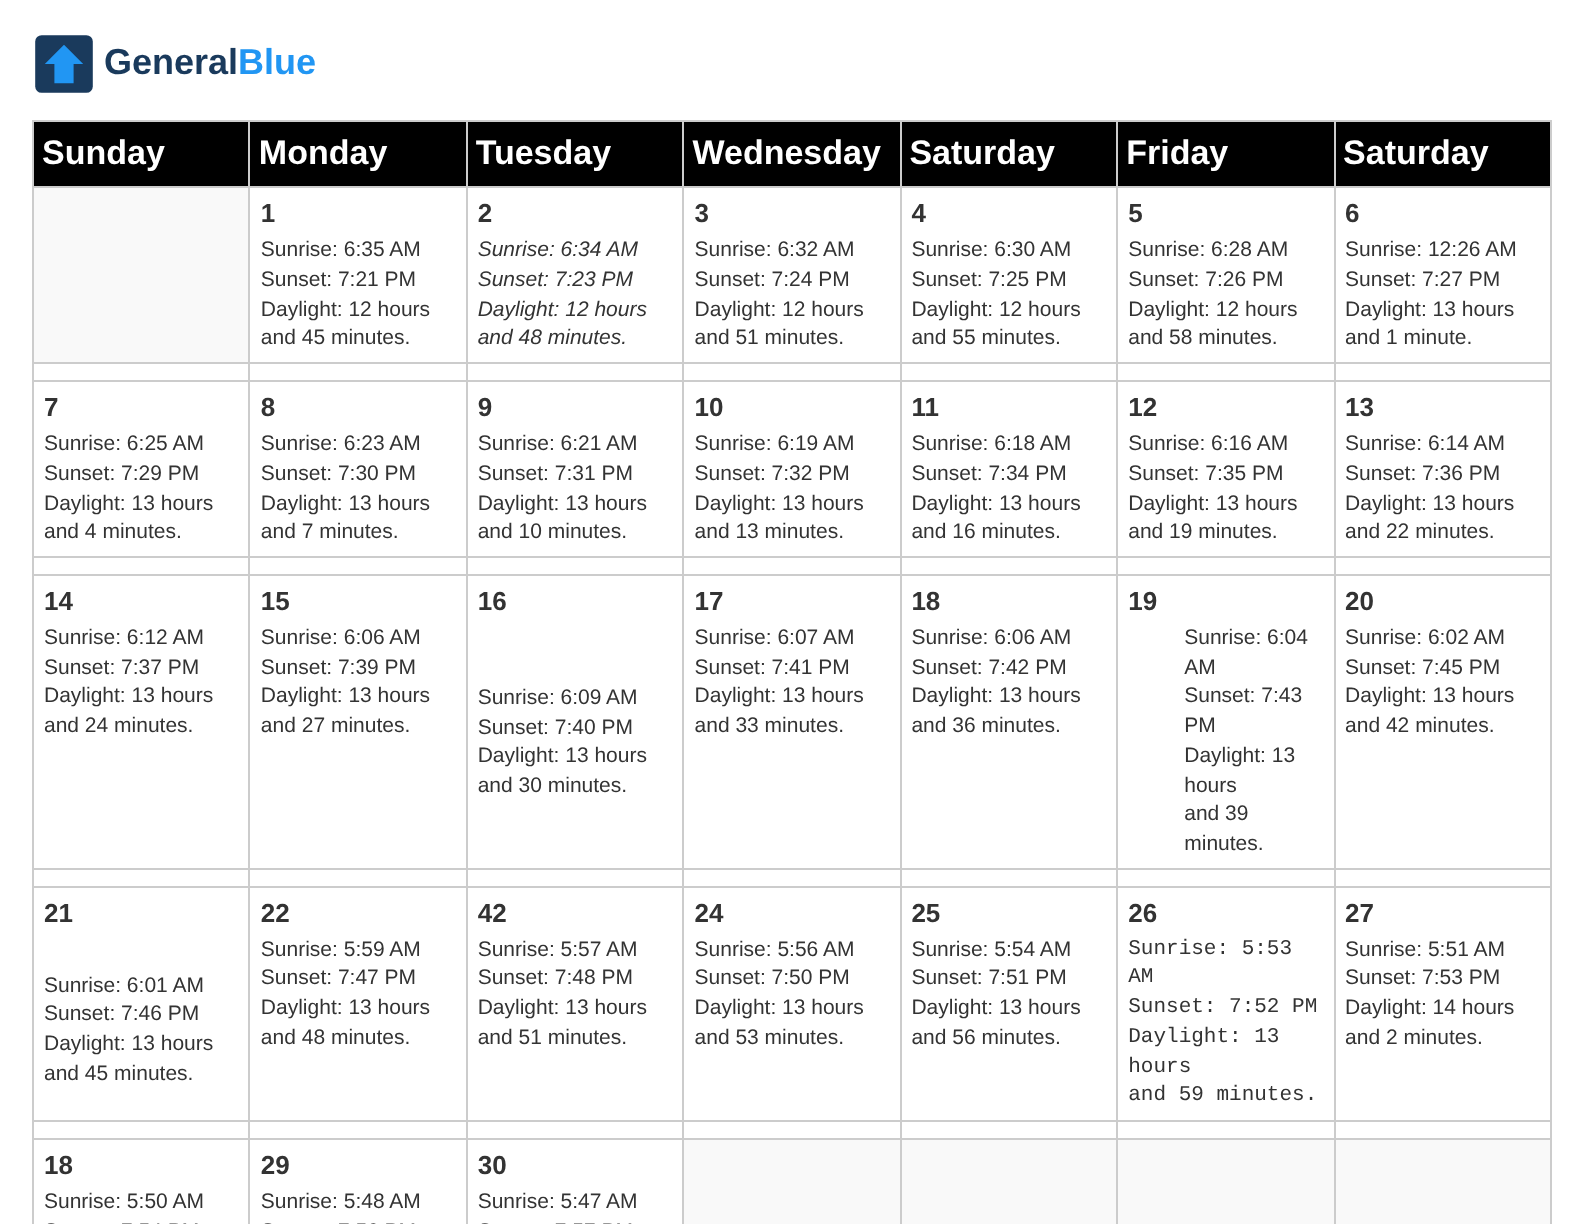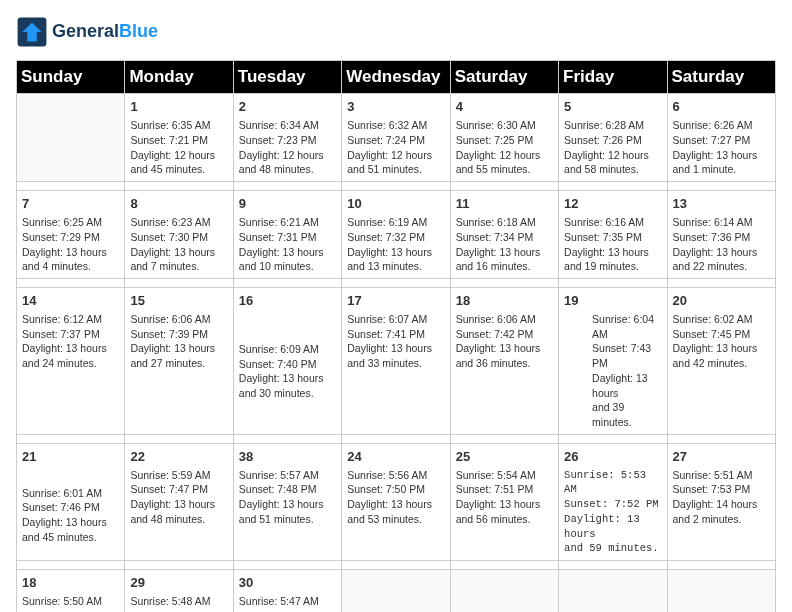--- a/index.html
+++ b/index.html
@@ -125,21 +125,21 @@
         <td class="empty"></td>
         <td>
           <span class="day-number">1</span>
           <div class="day-info" style="white-space: pre-line;">Sunrise: 6:35 AM
 Sunset: 7:21 PM
 Daylight: 12 hours
 and 45 minutes.</div>
         </td>
         <td>
           <span class="day-number">2</span>
-          <div class="day-info" style="white-space: pre-line;">Sunrise: 6:34 AM
+          <div class="day-info" style="white-space: pre-line; font-style: italic;">Sunrise: 6:34 AM
 Sunset: 7:23 PM
 Daylight: 12 hours
 and 48 minutes.</div>
         </td>
         <td>
           <span class="day-number">3</span>
           <div class="day-info" style="white-space: pre-line;">Sunrise: 6:32 AM
 Sunset: 7:24 PM
 Daylight: 12 hours
 and 51 minutes.</div>
@@ -153,21 +153,21 @@
         </td>
         <td>
           <span class="day-number">5</span>
           <div class="day-info" style="white-space: pre-line;">Sunrise: 6:28 AM
 Sunset: 7:26 PM
 Daylight: 12 hours
 and 58 minutes.</div>
         </td>
         <td>
           <span class="day-number">6</span>
-          <div class="day-info" style="white-space: pre-line;">Sunrise: 6:26 AM
+          <div class="day-info" style="white-space: pre-line;">Sunrise: 12:26 AM
 Sunset: 7:27 PM
 Daylight: 13 hours
 and 1 minute.</div>
         </td>
       </tr>
       <tr class="row-divider">
         <td></td>
         <td></td>
         <td></td>
         <td></td>
@@ -304,21 +304,21 @@
 and 45 minutes.</div>
         </td>
         <td>
           <span class="day-number">22</span>
           <div class="day-info" style="white-space: pre-line;">Sunrise: 5:59 AM
 Sunset: 7:47 PM
 Daylight: 13 hours
 and 48 minutes.</div>
         </td>
         <td>
-          <span class="day-number">38</span>
+          <span class="day-number">42</span>
           <div class="day-info" style="white-space: pre-line;">Sunrise: 5:57 AM
 Sunset: 7:48 PM
 Daylight: 13 hours
 and 51 minutes.</div>
         </td>
         <td>
           <span class="day-number">24</span>
           <div class="day-info" style="white-space: pre-line;">Sunrise: 5:56 AM
 Sunset: 7:50 PM
 Daylight: 13 hours

